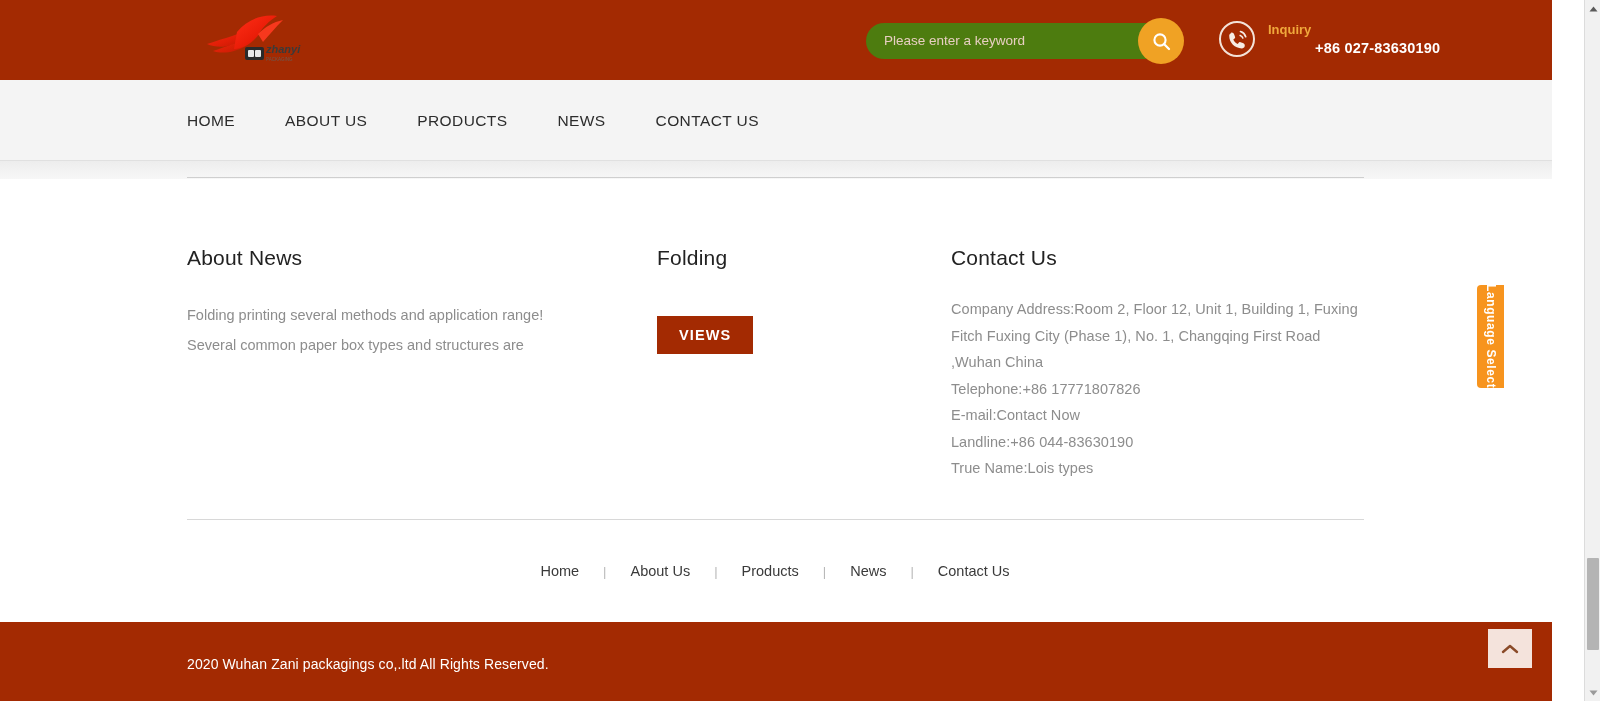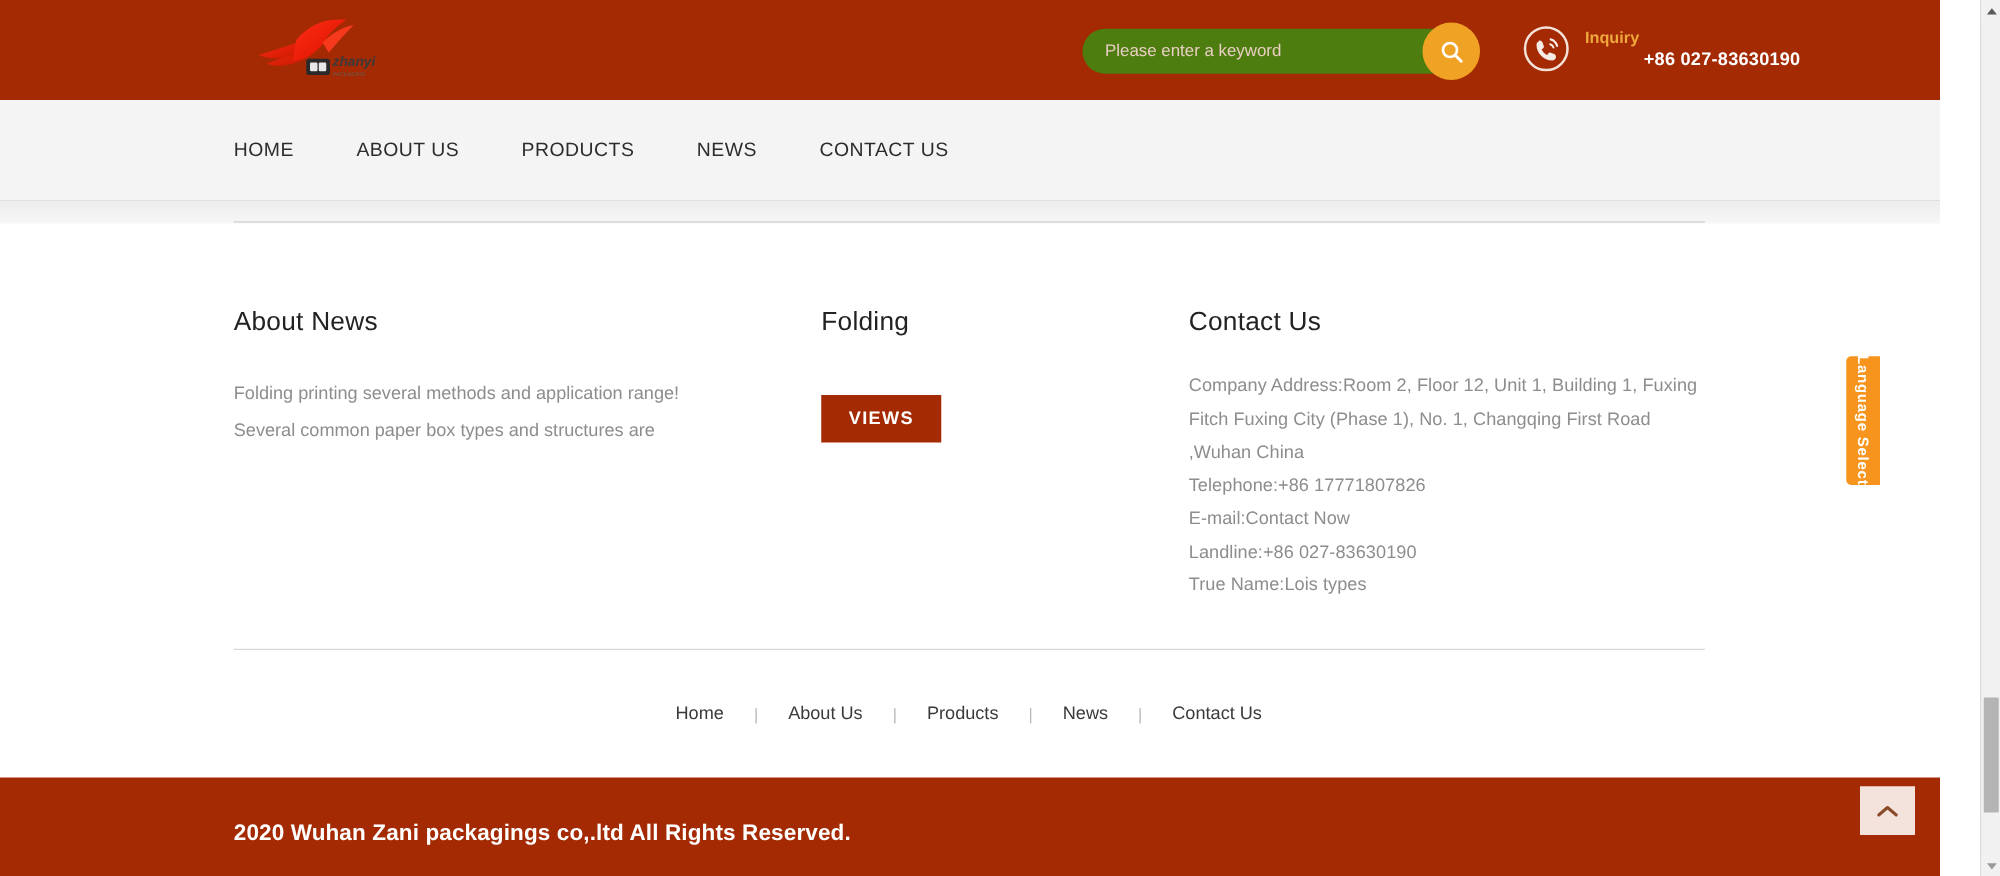--- a/index.html
+++ b/index.html
@@ -267,22 +267,22 @@
     left: 0; top: 622px;
     width: 1552px;
     height: 79px;
     background: #a32a02;
   }
   .copyright-text {
     position: absolute;
     left: 187px;
     top: 34px;
     color: #ffffff;
-    font-size: 18px;
-    font-weight: bold;
+    font-size: 14px;
+    font-weight: normal;
     letter-spacing: 0.1px;
   }
 
   
   .lang-tab {
     position: absolute;
     right: 48px;
     top: 285px;
     width: 27px;
     height: 103px;
@@ -429,21 +429,21 @@
         <h3 class="col-title">Folding</h3>
         <button class="views-btn">VIEWS</button>
       </div>
 
       <div class="col col-contact">
         <h3 class="col-title">Contact Us</h3>
         <div class="contact-list">
           <div class="contact-line addr">Company Address:Room 2, Floor 12, Unit 1, Building 1, Fuxing Fitch Fuxing City (Phase 1), No. 1, Changqing First Road ,Wuhan China</div>
           <div class="contact-line">Telephone:+86 17771807826</div>
           <div class="contact-line">E-mail:Contact Now</div>
-          <div class="contact-line">Landline:+86 027-83630190</div>
+          <div class="contact-line">Landline:+86 044-83630190</div>
           <div class="contact-line">True Name:Lois types</div>
         </div>
       </div>
     </section>
 
     <div class="hr-bottom"></div>
     <div class="bottom-nav">
       <div class="bottom-nav-inner">
         <a class="bn-link" href="#">Home</a>
         <span class="bn-sep">|</span>

